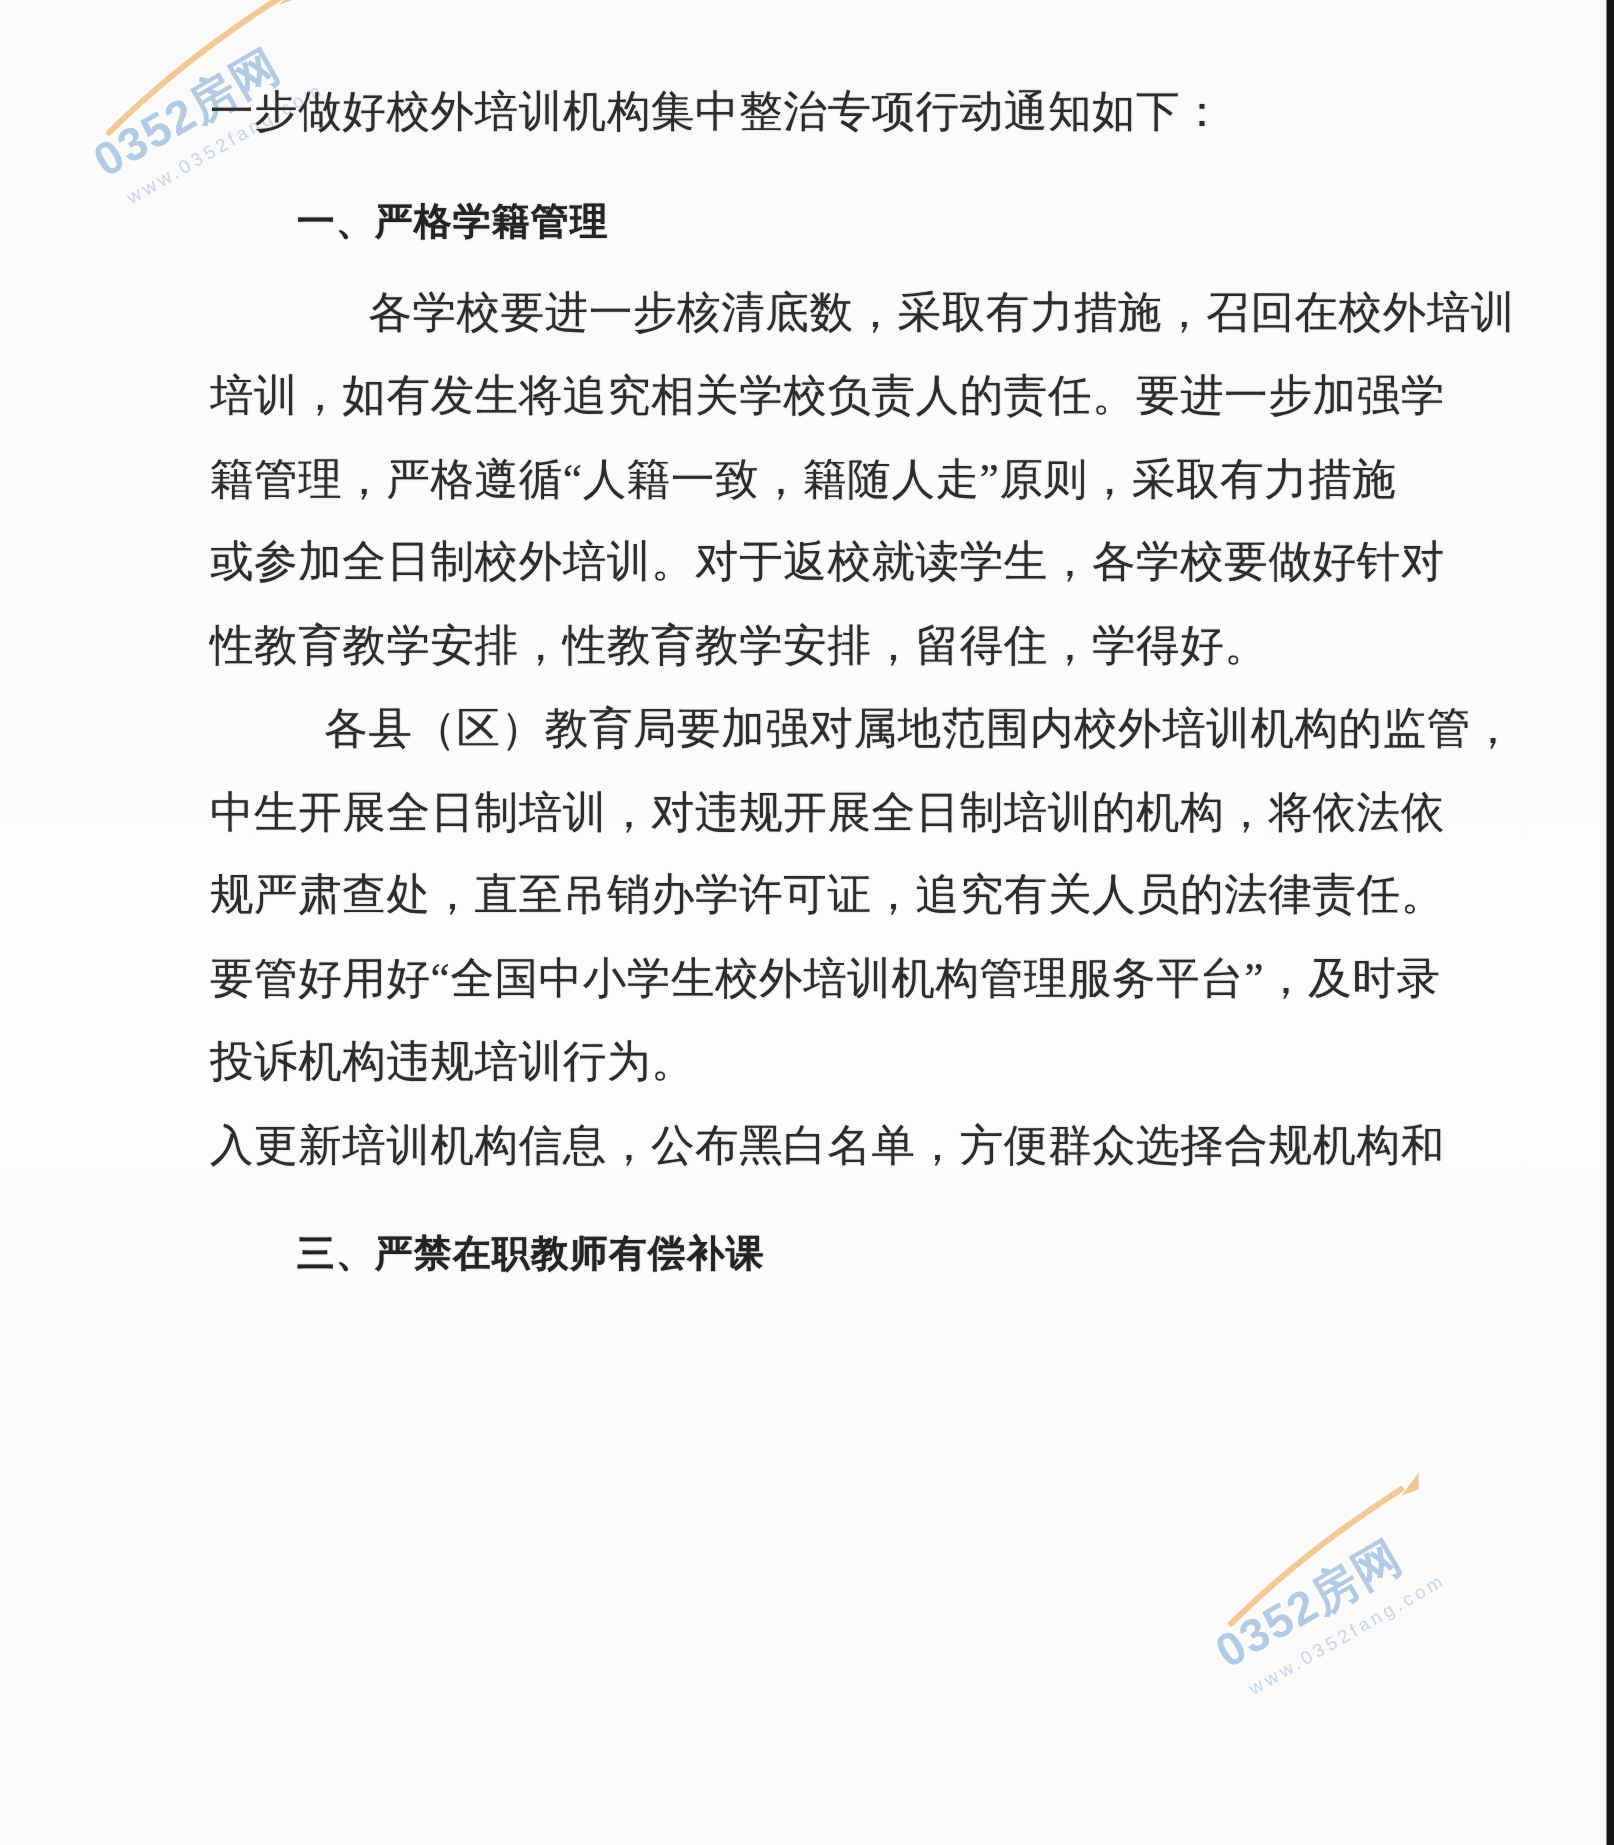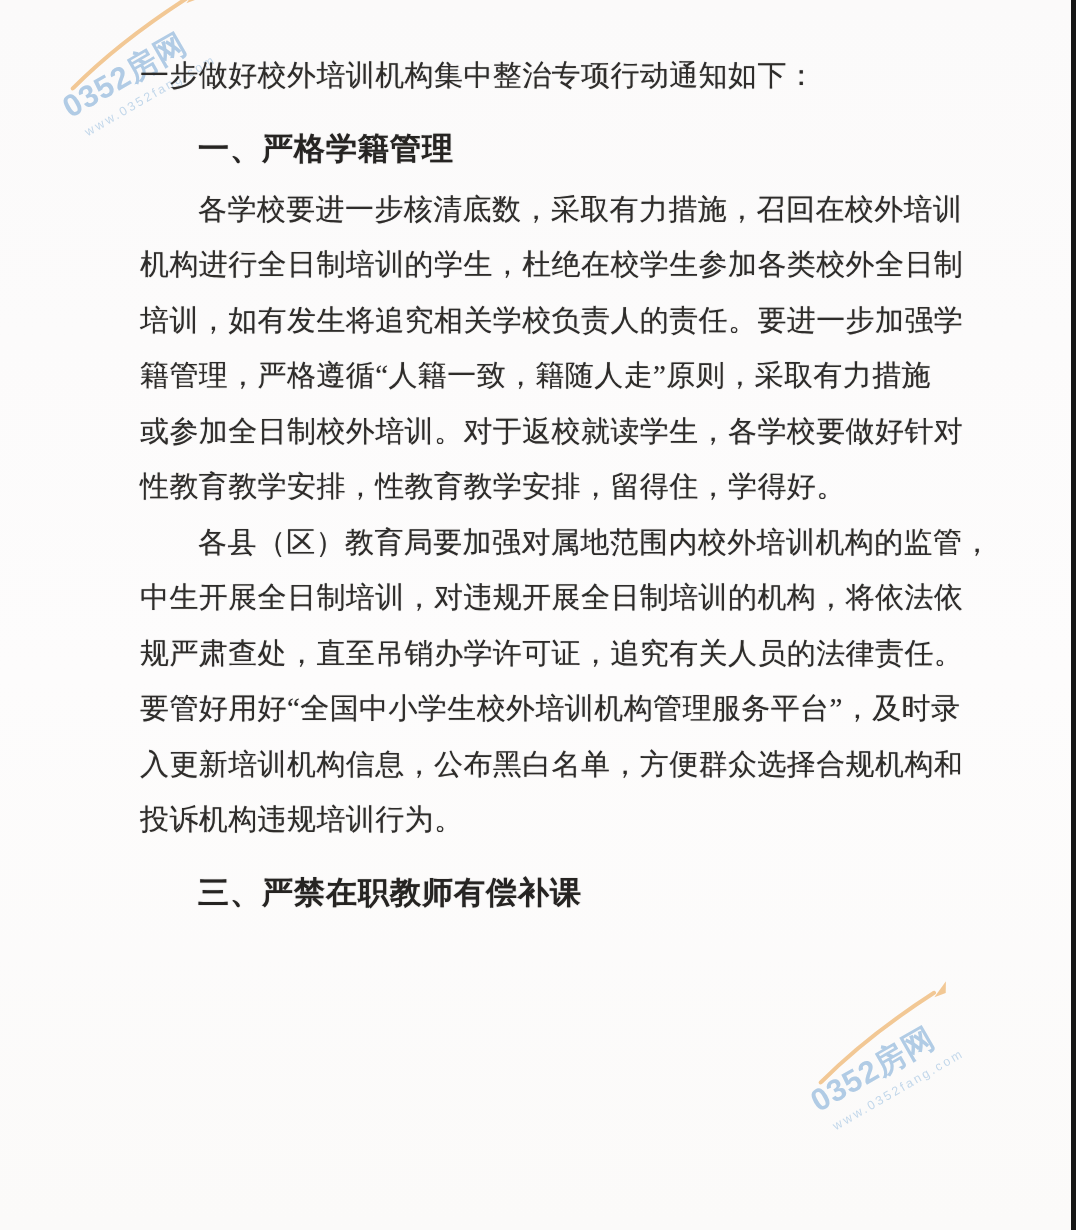--- a/index.html
+++ b/index.html
@@ -28,25 +28,25 @@
     z-index: 2;
     color: var(--ink-color, #2e2c2a);
   }
   .line {
     font-size: 29px;
     height: 55.5px; line-height: 55.5px;
     letter-spacing: 0.4px;
     white-space: nowrap;
     text-shadow: 0 0 1px rgba(40,40,40,0.45);
   }
-  .indent { padding-left: 58px; }
+  .indent { padding-left: 58px; text-align: right; }
   .heading {
     font-family: Liberation Sans, sans-serif;
     font-weight: 700;
-    font-size: 31px;
+    font-size: 25px;
     height: 55px; line-height: 55px;
     margin-top: 17px; margin-bottom: 6px;
     padding-left: 58px;
     letter-spacing: 1px;
     white-space: nowrap;
     color: #262422;
     text-shadow: 0 0 1px rgba(30,30,30,0.5);
   }
   
   .watermark {
@@ -97,28 +97,27 @@
       <polygon points="144,9 162,1 156,11" fill="var(--wm-orange, #f2c38b)"></polygon>
     </svg>
     <span class="wm-brand">0352房网</span>
     <span class="wm-url">www.0352fang.com</span>
   </div>
 
   <div class="doc">
     <div class="line">一步做好校外培训机构集中整治专项行动通知如下：</div>
     <div class="heading">一、严格学籍管理</div>
     <div class="line indent">各学校要进一步核清底数，采取有力措施，召回在校外培训</div>
-    <div class="line">机构进行全日制培训的学生，杜绝在校学生参加各类校外全日制</div>
     <div class="line">培训，如有发生将追究相关学校负责人的责任。要进一步加强学</div>
     <div class="line">籍管理，严格遵循“人籍一致，籍随人走”原则，采取有力措施</div>
     <div class="line">或参加全日制校外培训。对于返校就读学生，各学校要做好针对</div>
     <div class="line">性教育教学安排，性教育教学安排，留得住，学得好。</div>
     <div class="line indent">各县（区）教育局要加强对属地范围内校外培训机构的监管，</div>
     <div class="line">中生开展全日制培训，对违规开展全日制培训的机构，将依法依</div>
     <div class="line">规严肃查处，直至吊销办学许可证，追究有关人员的法律责任。</div>
     <div class="line">要管好用好“全国中小学生校外培训机构管理服务平台”，及时录</div>
+    <div class="line">投诉机构违规培训行为。</div>
     <div class="line">入更新培训机构信息，公布黑白名单，方便群众选择合规机构和</div>
-    <div class="line">投诉机构违规培训行为。</div>
     <div class="heading">三、严禁在职教师有偿补课</div>
   </div>
 
   <div class="scan-edge"></div>
 </div>
 
 </body></html>

